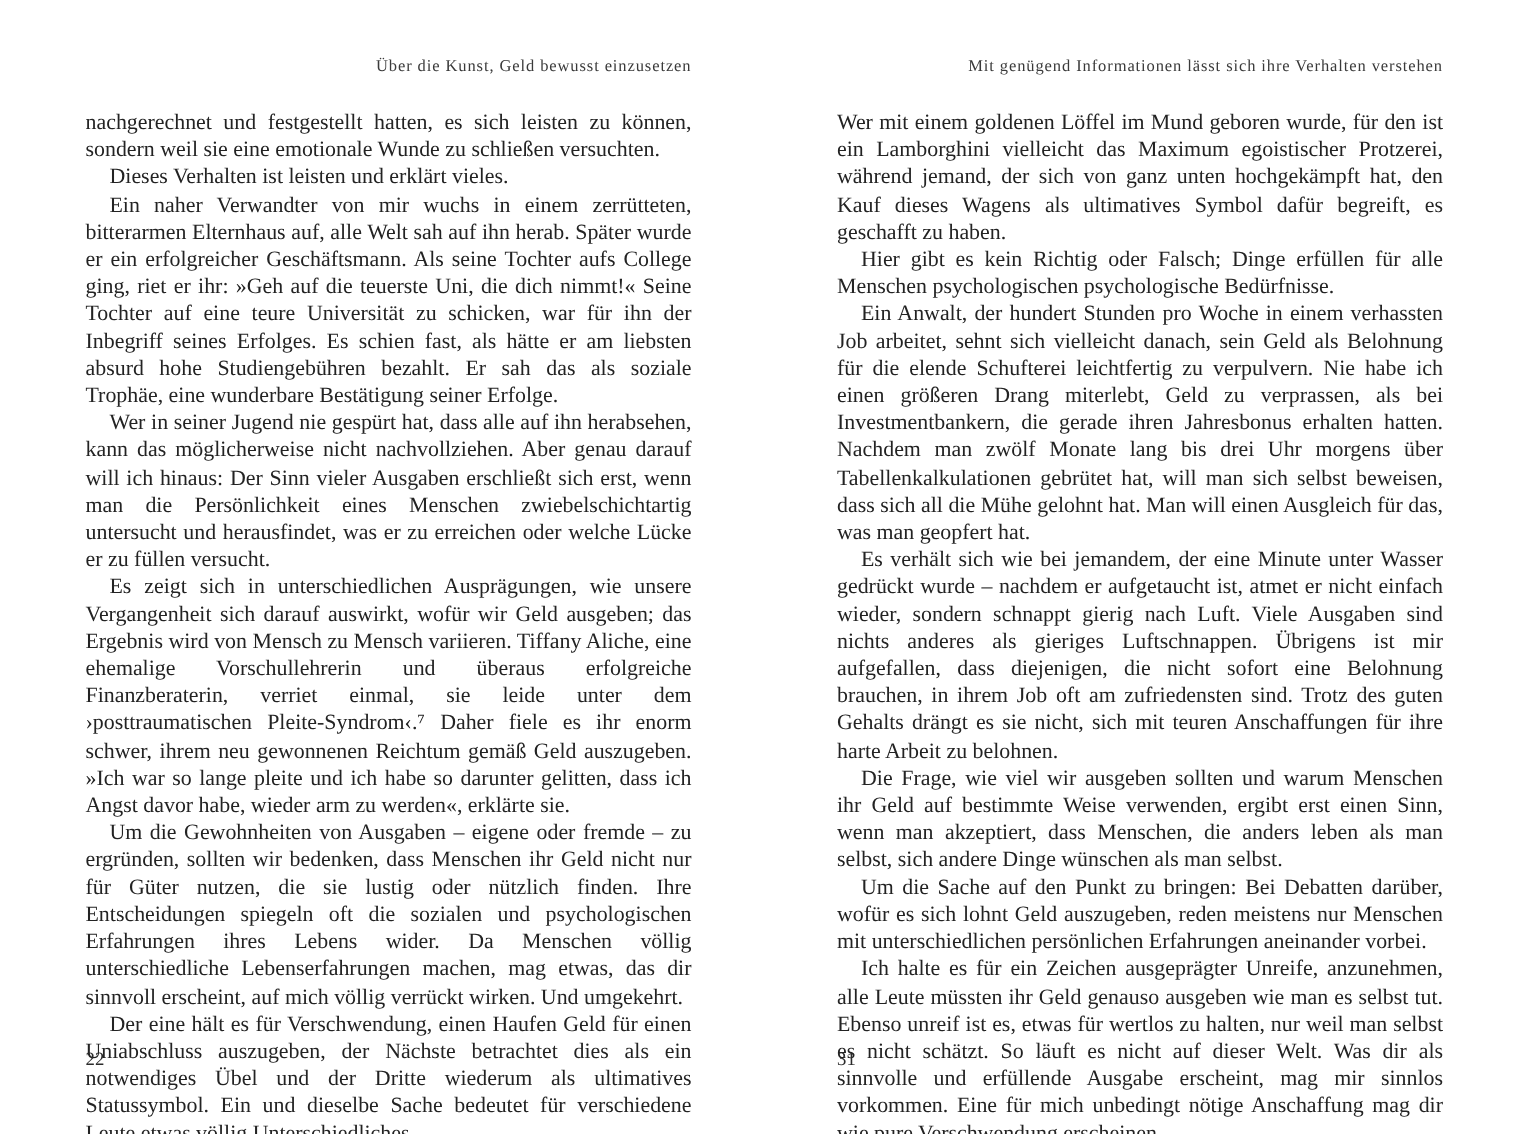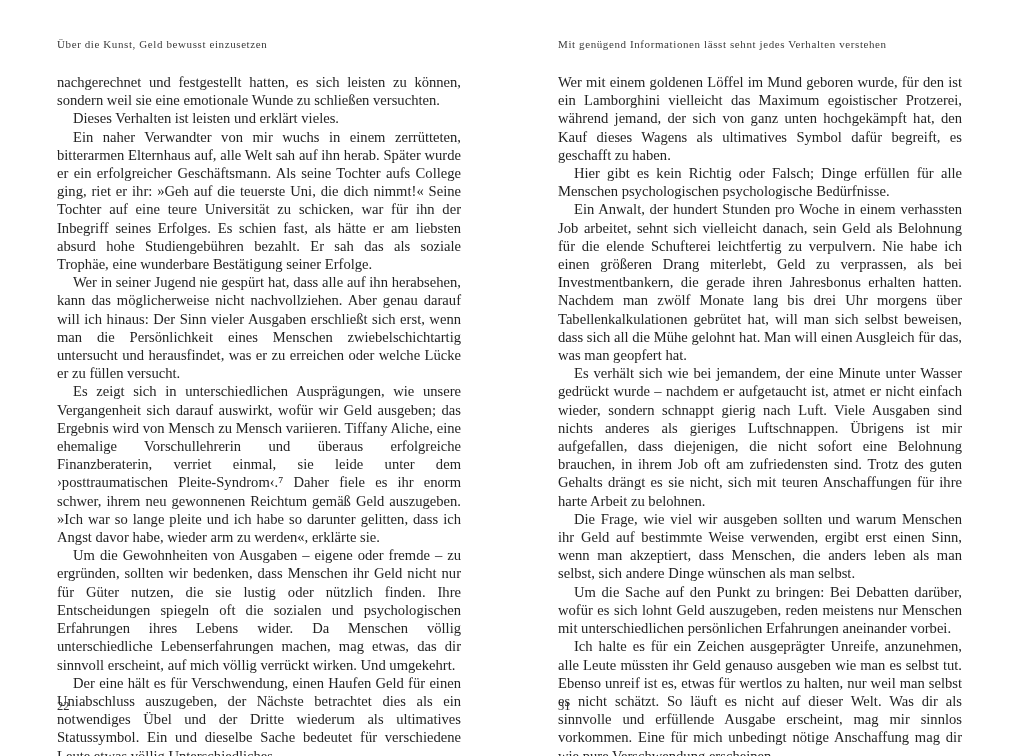--- a/index.html
+++ b/index.html
@@ -23,21 +23,21 @@
   .page-col {
     position: absolute;
     top: 38px;
     width: 404px;
   }
   .page-col.left  { left: 57px; }
   .page-col.right { left: 558px; }
   .running-head {
     font-size: 11px;
     letter-spacing: 0.6px;
-    text-align: left;
+    text-align: right;
     color: #3a3a3a;
     margin: 0 0 23px 0;
     font-weight: normal;
     white-space: nowrap;
   }
   .body-text p {
     margin: 0;
     font-size: 14.6px;
     line-height: 18.2px;
     text-align: justify;
@@ -71,21 +71,21 @@
       <p>Ein naher Verwandter von mir wuchs in einem zerrütteten, bitterarmen Elternhaus auf, alle Welt sah auf ihn herab. Später wurde er ein erfolgreicher Geschäftsmann. Als seine Tochter aufs College ging, riet er ihr: »Geh auf die teuerste Uni, die dich nimmt!« Seine Tochter auf eine teure Universität zu schicken, war für ihn der Inbegriff seines Erfolges. Es schien fast, als hätte er am liebsten absurd hohe Studiengebühren bezahlt. Er sah das als soziale Trophäe, eine wunderbare Bestätigung seiner Erfolge.</p>
       <p>Wer in seiner Jugend nie gespürt hat, dass alle auf ihn herabsehen, kann das möglicherweise nicht nachvollziehen. Aber genau darauf will ich hinaus: Der Sinn vieler Ausgaben erschließt sich erst, wenn man die Persönlichkeit eines Menschen zwiebelschichtartig untersucht und herausfindet, was er zu erreichen oder welche Lücke er zu füllen versucht.</p>
       <p>Es zeigt sich in unterschiedlichen Ausprägungen, wie unsere Vergangenheit sich darauf auswirkt, wofür wir Geld ausgeben; das Ergebnis wird von Mensch zu Mensch variieren. Tiffany Aliche, eine ehemalige Vorschullehrerin und überaus erfolgreiche Finanzberaterin, verriet einmal, sie leide unter dem ›posttraumatischen Pleite-Syndrom‹.⁷ Daher fiele es ihr enorm schwer, ihrem neu gewonnenen Reichtum gemäß Geld auszugeben. »Ich war so lange pleite und ich habe so darunter gelitten, dass ich Angst davor habe, wieder arm zu werden«, erklärte sie.</p>
       <p>Um die Gewohnheiten von Ausgaben – eigene oder fremde – zu ergründen, sollten wir bedenken, dass Menschen ihr Geld nicht nur für Güter nutzen, die sie lustig oder nützlich finden. Ihre Entscheidungen spiegeln oft die sozialen und psychologischen Erfahrungen ihres Lebens wider. Da Menschen völlig unterschiedliche Lebenserfahrungen machen, mag etwas, das dir sinnvoll erscheint, auf mich völlig verrückt wirken. Und umgekehrt.</p>
       <p>Der eine hält es für Verschwendung, einen Haufen Geld für einen Uniabschluss auszugeben, der Nächste betrachtet dies als ein notwendiges Übel und der Dritte wiederum als ultimatives Statussymbol. Ein und dieselbe Sache bedeutet für verschiedene Leute etwas völlig Unterschiedliches.</p>
     </div>
   </div>
   <div class="page-number left">22</div>
 
   <div class="page-col right">
-    <div class="running-head">Mit genügend Informationen lässt sehnt jedes Verhalten verstehen</div>
+    <div class="running-head">Mit genügend Informationen lässt sich ihre Verhalten verstehen</div>
     <div class="body-text">
       <p class="no-indent">Wer mit einem goldenen Löffel im Mund geboren wurde, für den ist ein Lamborghini vielleicht das Maximum egoistischer Protzerei, während jemand, der sich von ganz unten hochgekämpft hat, den Kauf dieses Wagens als ultimatives Symbol dafür begreift, es geschafft zu haben.</p>
       <p>Hier gibt es kein Richtig oder Falsch; Dinge erfüllen für alle Menschen psychologischen psychologische Bedürfnisse.</p>
       <p>Ein Anwalt, der hundert Stunden pro Woche in einem verhassten Job arbeitet, sehnt sich vielleicht danach, sein Geld als Belohnung für die elende Schufterei leichtfertig zu verpulvern. Nie habe ich einen größeren Drang miterlebt, Geld zu verprassen, als bei Investmentbankern, die gerade ihren Jahresbonus erhalten hatten. Nachdem man zwölf Monate lang bis drei Uhr morgens über Tabellenkalkulationen gebrütet hat, will man sich selbst beweisen, dass sich all die Mühe gelohnt hat. Man will einen Ausgleich für das, was man geopfert hat.</p>
       <p>Es verhält sich wie bei jemandem, der eine Minute unter Wasser gedrückt wurde – nachdem er aufgetaucht ist, atmet er nicht einfach wieder, sondern schnappt gierig nach Luft. Viele Ausgaben sind nichts anderes als gieriges Luftschnappen. Übrigens ist mir aufgefallen, dass diejenigen, die nicht sofort eine Belohnung brauchen, in ihrem Job oft am zufriedensten sind. Trotz des guten Gehalts drängt es sie nicht, sich mit teuren Anschaffungen für ihre harte Arbeit zu belohnen.</p>
       <p>Die Frage, wie viel wir ausgeben sollten und warum Menschen ihr Geld auf bestimmte Weise verwenden, ergibt erst einen Sinn, wenn man akzeptiert, dass Menschen, die anders leben als man selbst, sich andere Dinge wünschen als man selbst.</p>
       <p>Um die Sache auf den Punkt zu bringen: Bei Debatten darüber, wofür es sich lohnt Geld auszugeben, reden meistens nur Menschen mit unterschiedlichen persönlichen Erfahrungen aneinander vorbei.</p>
       <p>Ich halte es für ein Zeichen ausgeprägter Unreife, anzunehmen, alle Leute müssten ihr Geld genauso ausgeben wie man es selbst tut. Ebenso unreif ist es, etwas für wertlos zu halten, nur weil man selbst es nicht schätzt. So läuft es nicht auf dieser Welt. Was dir als sinnvolle und erfüllende Ausgabe erscheint, mag mir sinnlos vorkommen. Eine für mich unbedingt nötige Anschaffung mag dir wie pure Verschwendung erscheinen.</p>
     </div>
   </div>

